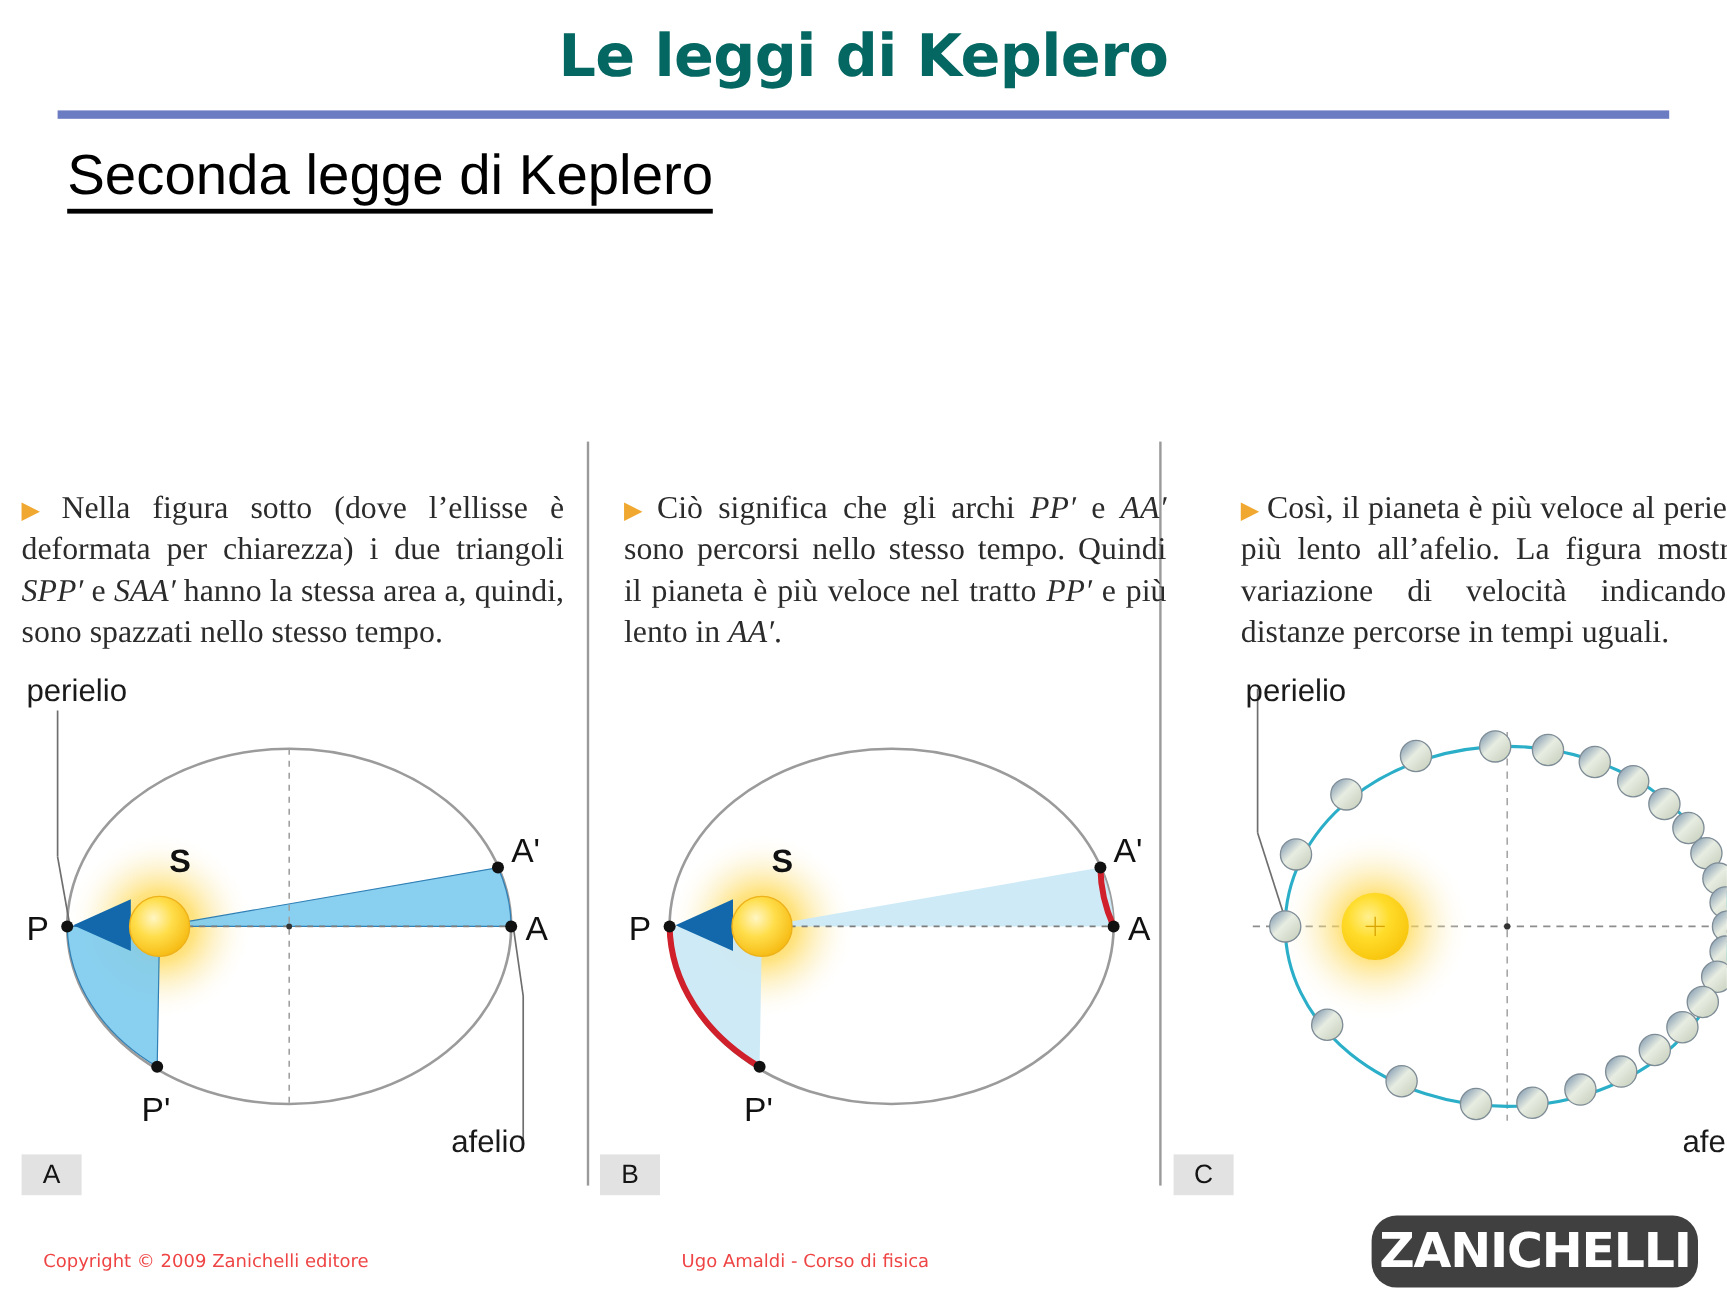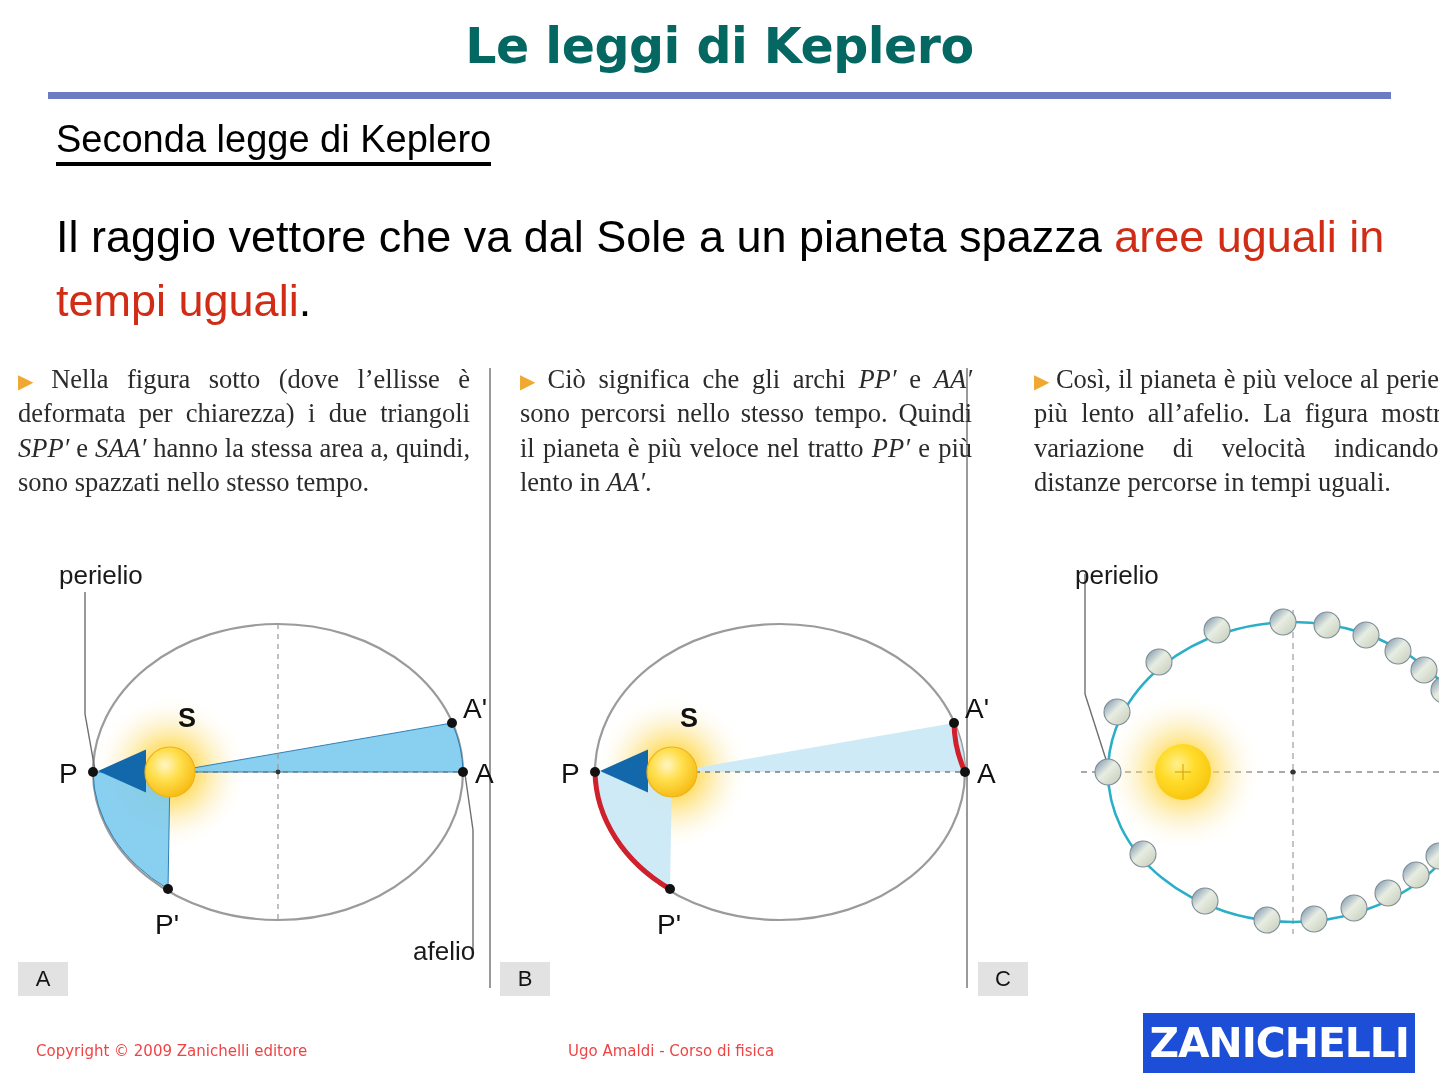--- a/index.html
+++ b/index.html
@@ -25,21 +25,21 @@
     white-space:nowrap;
   }
   .rule{
     position:absolute;left:48px;top:92px;width:1343px;height:7px;
     background:#6C7CC2;
   }
 
   
   .subhead{
     position:absolute;left:56px;top:118px;
-    font-size:38px;
+    font-size:47px;
     color:#000000;
     font-weight:normal;
     white-space:nowrap;
   }
   .subhead .u{
     border-bottom:4px solid #000;
     padding-bottom:2px;
   }
   .lead{
     position:absolute;left:56px;top:205px;width:1330px;
@@ -65,30 +65,31 @@
   .col.c2{left:520px;}
   .col.c3{left:1034px;}
 
   .caption{
     font-family:"Liberation Serif", serif;
     font-size:26.5px;
     line-height:1.30;
     color:#2b2b2b;
     text-align:justify;
     text-justify:inter-word;
+    margin-top:44px;
   }
   .caption .bullet{
     color:#F0A830;
     font-size:20px;
     margin-right:6px;
   }
   .caption i{font-style:italic;}
 
   .panelbox{
-    position:absolute;top:200px;left:0;width:452px;height:428px;margin-left:37px;
+    position:absolute;top:200px;left:0;width:452px;height:428px;
   }
   .panel-tag{
     position:absolute;
     width:50px;height:34px;
     background:#E2E2E2;
     color:#141414;
     font-size:22px;
     font-family:"Liberation Sans", sans-serif;
     display:flex;align-items:center;justify-content:center;
   }
@@ -96,22 +97,22 @@
   
   .foot{
     position:absolute;font-size:15px;color:#ef4444;
     font-family:"DejaVu Sans", sans-serif;
     white-space:nowrap;
   }
   .foot.left{left:36px;top:1042px;}
   .foot.mid{left:568px;top:1042px;}
   .logo{
     position:absolute;left:1143px;top:1013px;
-    width:272px;height:60px;background:#1d4ed8;
-    display:flex;align-items:center;justify-content:center;
+    width:272px;height:60px;background:#404040;
+    display:flex;align-items:center;justify-content:center;border-radius:21px;
   }
   .logo span{
     color:#ffffff;
     font-family:"DejaVu Sans", sans-serif;
     font-weight:bold;
     font-size:40px;
     letter-spacing:-1px;
     transform:scaleX(1.02);
   }
 </style>
@@ -120,23 +121,20 @@
 
 <div class="slide">
 
   <div class="title">Le leggi di Keplero</div>
   <div class="rule"></div>
 
   <div class="subhead">
     <span class="u">Seconda legge di Keplero</span>
   </div>
 
-  <div class="lead">
-    <span>Il raggio vettore che va dal Sole a un pianeta spazza </span><span class="hl">aree uguali in tempi uguali</span><span>.</span>
-  </div>
 
   <div class="figure">
 
     <div class="vdiv d1"></div>
     <div class="vdiv d2"></div>
 
     <div class="col c1">
       <div class="caption">
         <span class="bullet">▶</span><span id="capA"><span>Nella figura sotto (dove l’ellisse è deformata per chiarezza) i due triangoli </span><i>SPP′</i><span> e </span><i>SAA′</i><span> hanno la stessa area a, quindi, sono spazzati nello stesso tempo.</span></span>
       </div>

